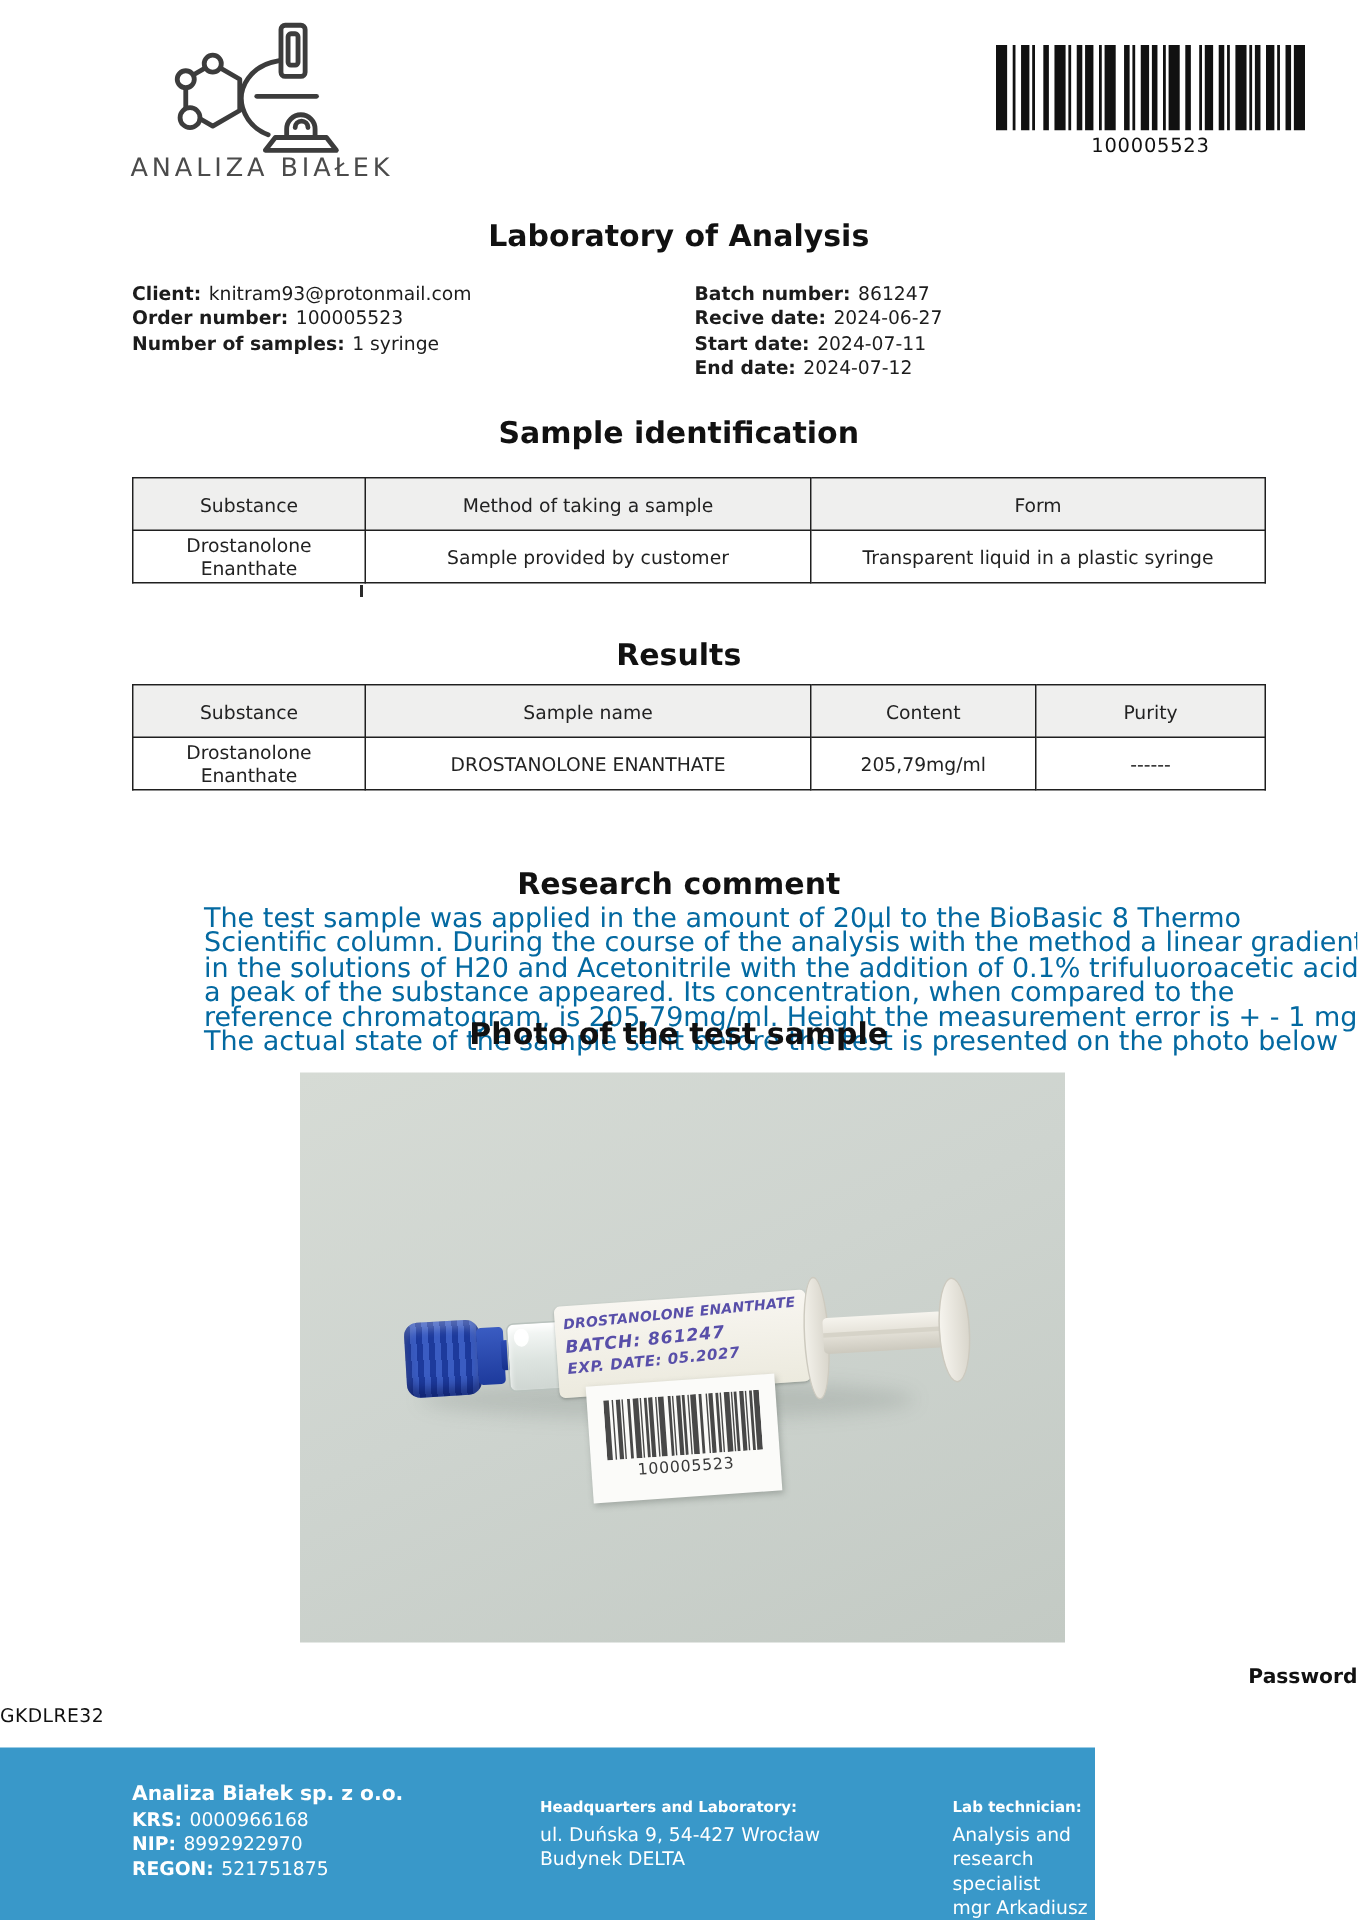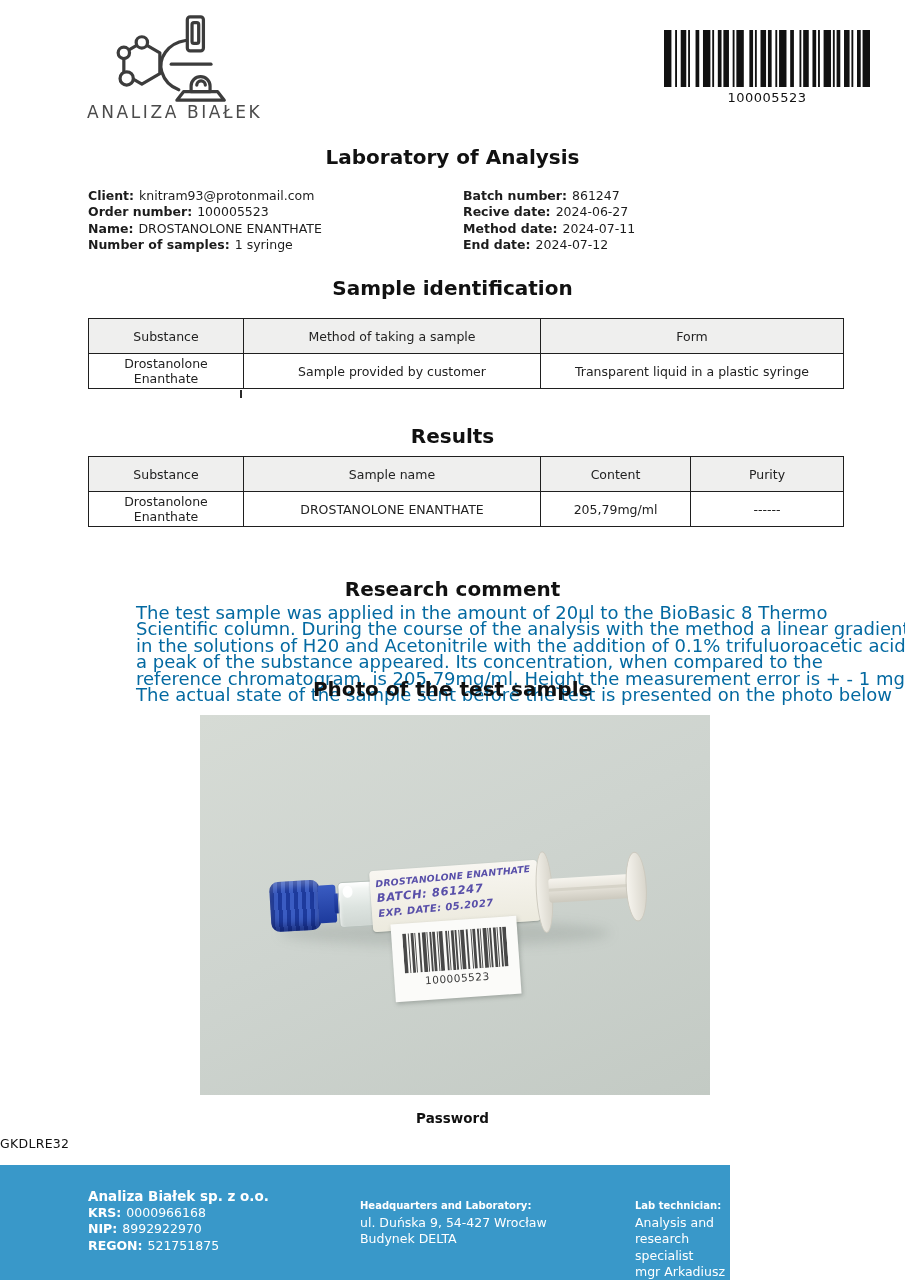--- a/index.html
+++ b/index.html
@@ -78,21 +78,21 @@
   .rod::after{content:"";position:absolute;left:0;top:10px;width:100%;height:3px;background:#d6d3c8;}
   .thumb{position:absolute;left:358px;top:18px;width:19px;height:68px;border-radius:50%;
        background:linear-gradient(90deg,#f6f4ee,#d9d6cc);border:1px solid #ccc9be;}
   .sticker{position:absolute;left:193px;top:205px;width:126px;height:78px;background:#fbfbf9;
        transform:rotate(-4deg);box-shadow:1px 2px 4px rgba(80,90,82,.35);
        display:flex;flex-direction:column;align-items:center;padding-top:10px;box-sizing:border-box;}
   .sticker svg{width:104px;height:40px;opacity:.82;}
   .sticker-num{font-size:10.5px;color:#3a3a3a;margin-top:2px;letter-spacing:0.5px;}
 
   
-  .pw-h{position:absolute;left:0;top:1110px;width:905px;text-align:center;
+  .pw-h{position:absolute;left:0;top:1110px;width:905px;text-align:right;
         font-size:13.5px;font-weight:bold;color:#111;}
   .pw-v{position:absolute;left:0;top:1136px;width:905px;text-align:left;
         font-size:12.5px;color:#111;letter-spacing:0.3px;}
 
   
   .footer{position:absolute;left:0;top:1165px;width:730px;height:115px;background:#3998c9;
           color:#ffffff;font-size:12.5px;line-height:16.6px;}
   .f-col{position:absolute;top:23px;}
   .f-col1{left:88px;}
   .f-col2{left:360px;top:33px;}
@@ -130,27 +130,26 @@
     </svg>
     <div class="barcode-num">100005523</div>
   </div>
 
   <div class="h-main title">Laboratory of Analysis</div>
 
   <div class="info">
     <div class="col">
       <div><span class="lbl">Client:</span><span class="val">knitram93@protonmail.com</span></div>
       <div><span class="lbl">Order number:</span><span class="val">100005523</span></div>
-      <div><span class="lbl">Name:</span><span class="val">DROSTANOLONE ENANTHATE</span></div>
       <div><span class="lbl">Number of samples:</span><span class="val">1 syringe</span></div>
     </div>
     <div class="col">
       <div><span class="lbl">Batch number:</span><span class="val">861247</span></div>
       <div><span class="lbl">Recive date:</span><span class="val">2024-06-27</span></div>
-      <div><span class="lbl">Method date:</span><span class="val">2024-07-11</span></div>
+      <div><span class="lbl">Start date:</span><span class="val">2024-07-11</span></div>
       <div><span class="lbl">End date:</span><span class="val">2024-07-12</span></div>
     </div>
   </div>
 
   <div class="h-main h-sample">Sample identification</div>
   <table class="doc t-sample">
     <colgroup>
         <col style="width:155px">
         <col style="width:297px">
         <col style="width:303px">

